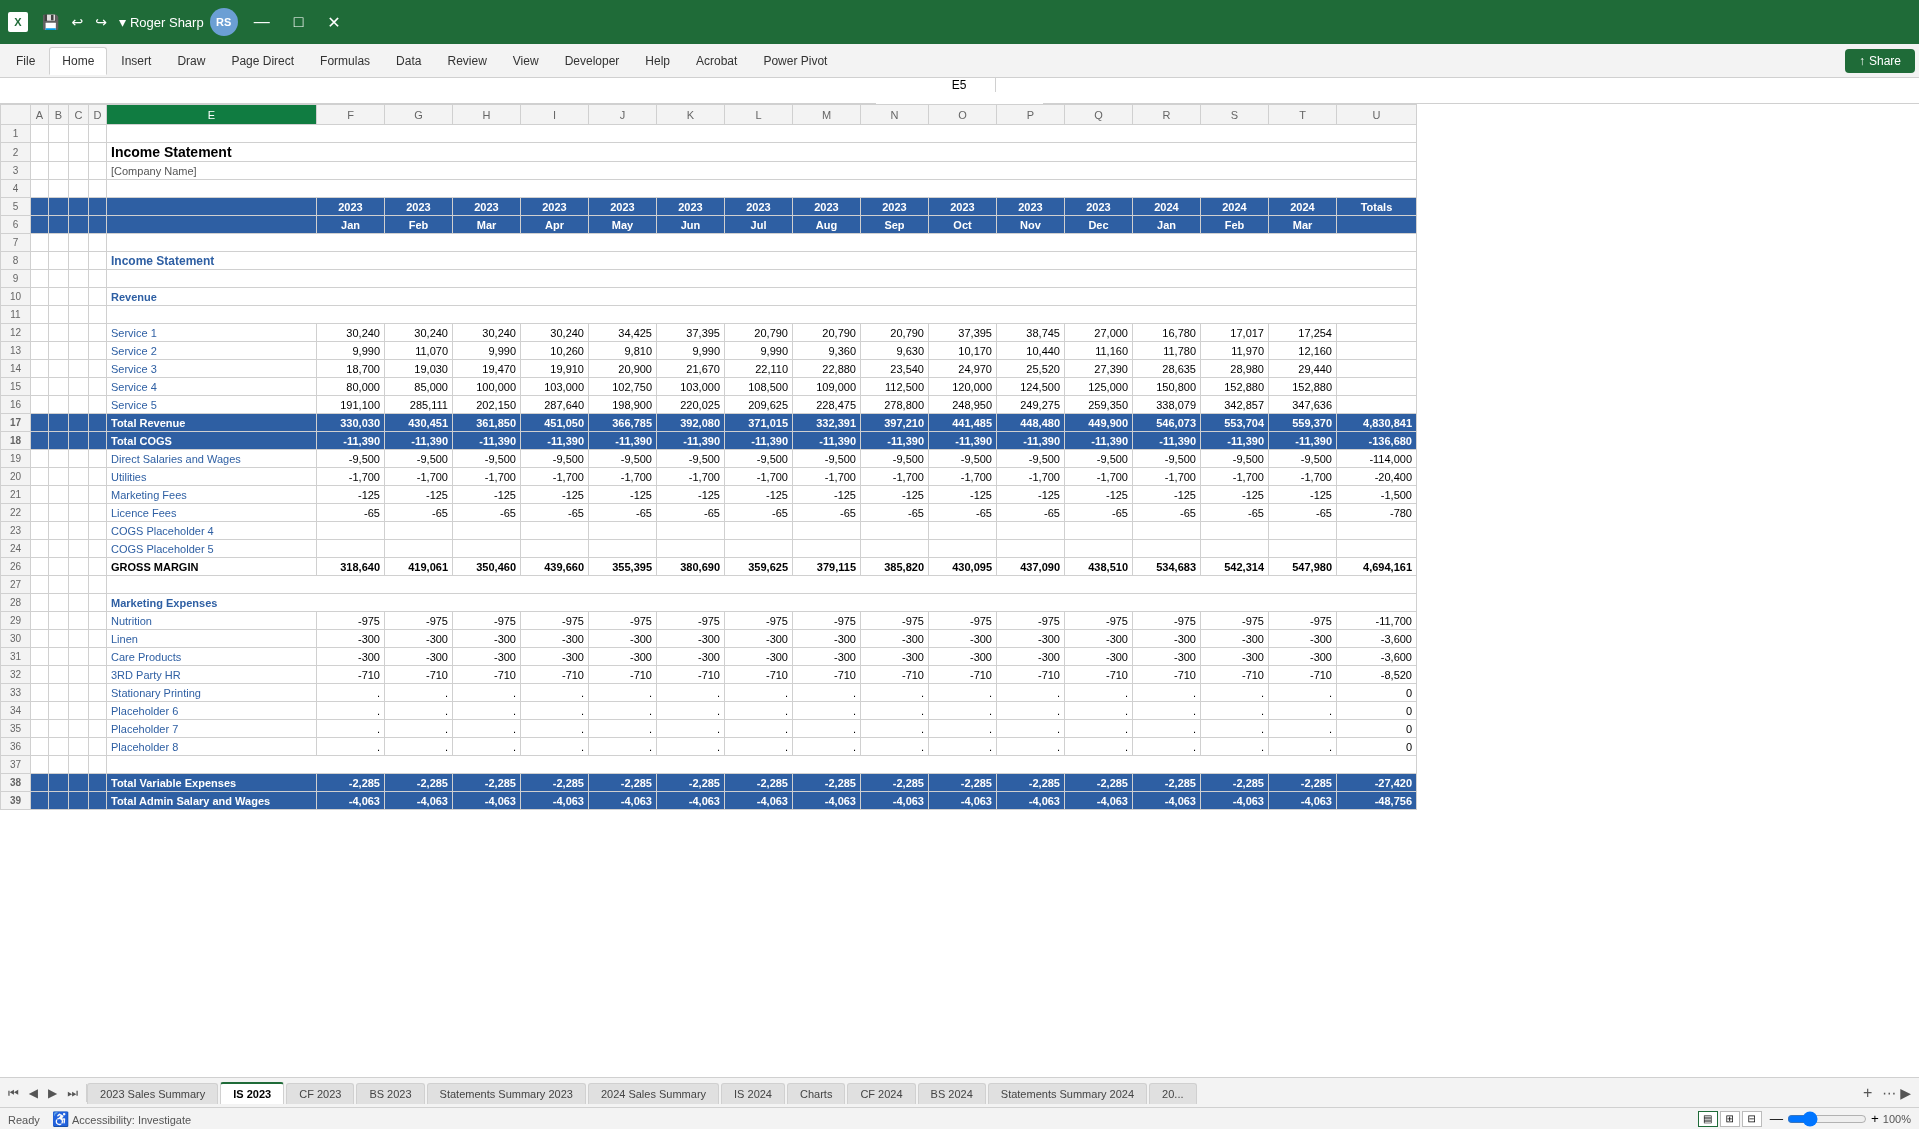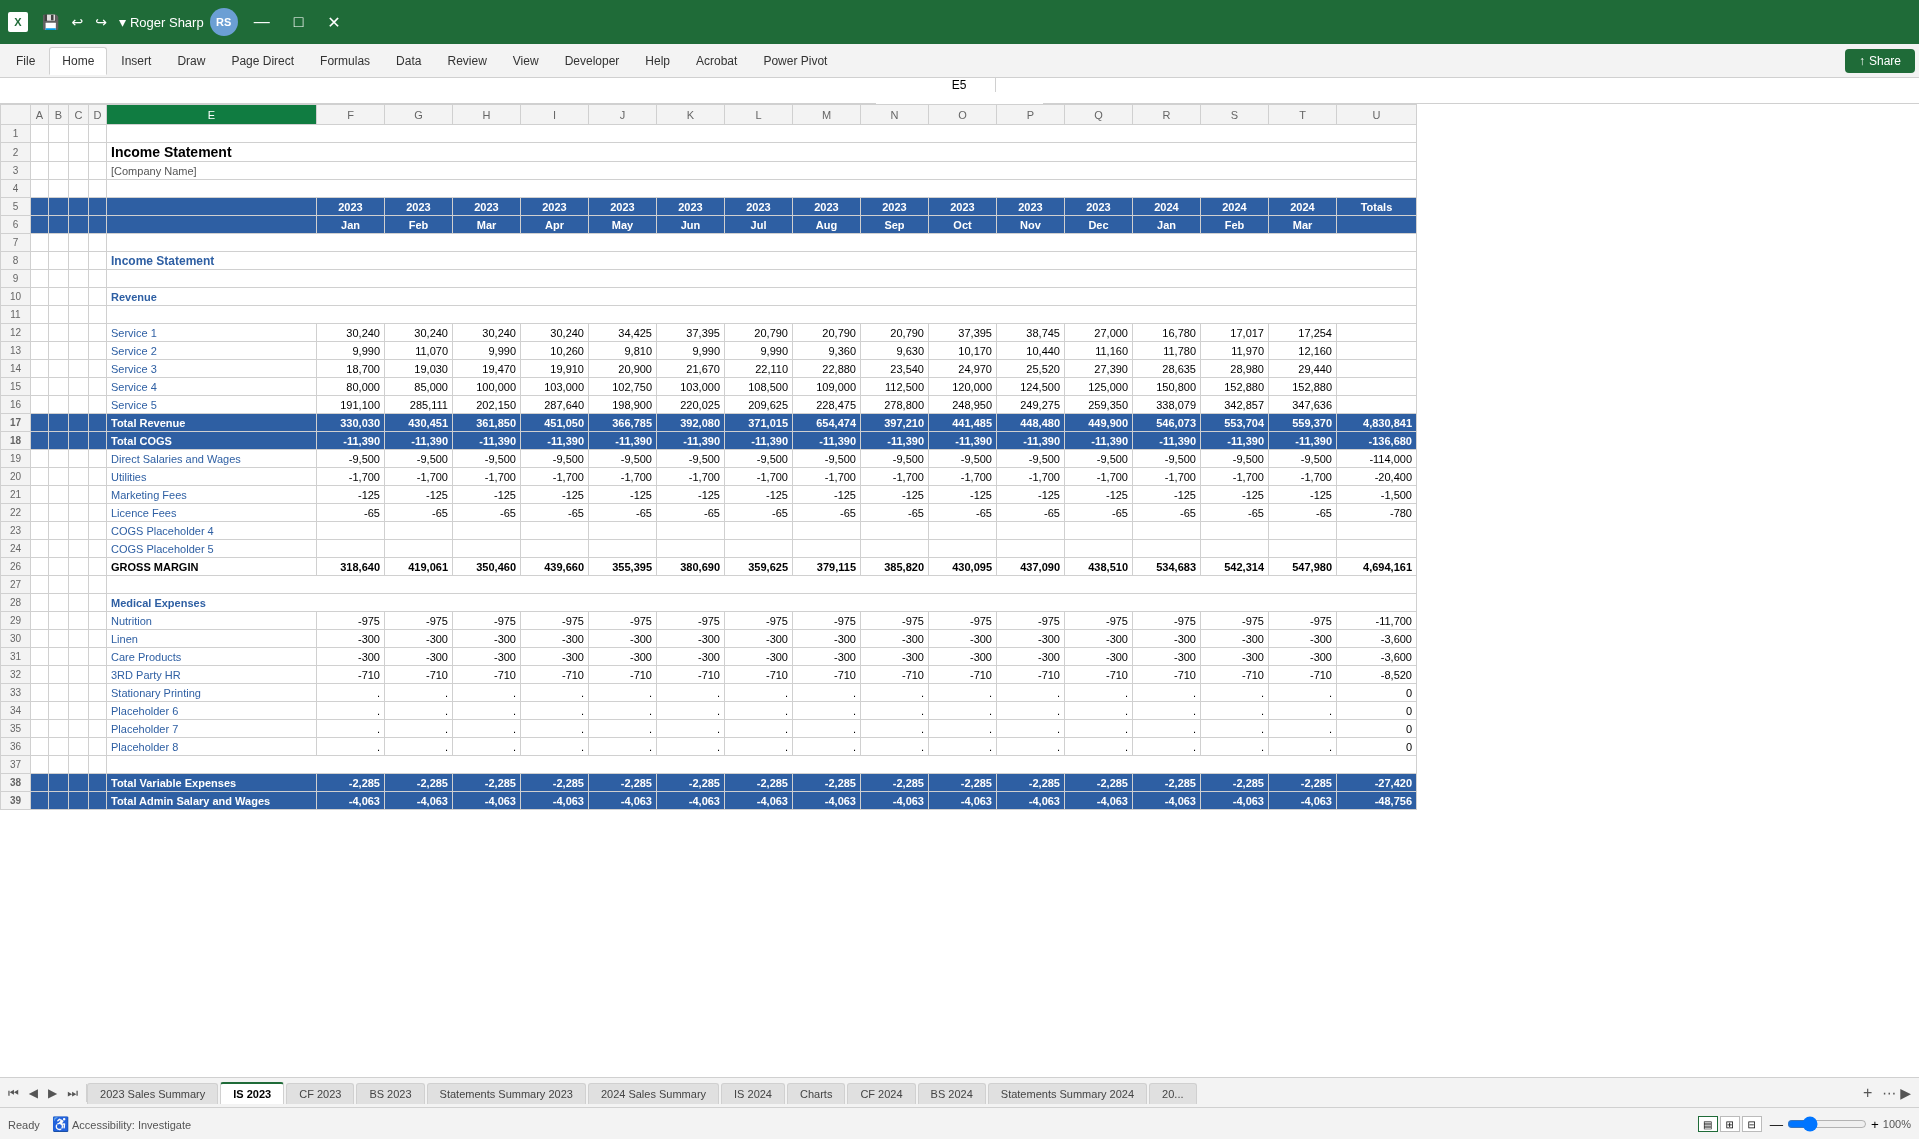--- a/index.html
+++ b/index.html
@@ -131,21 +131,21 @@
     .gross-row { font-weight: bold; }
     .gross-row td { font-weight: bold; }
 
     
     .status-bar {
       height: 22px;
       background: #f3f3f3;
       border-top: 1px solid #d0d0d0;
       display: flex;
       align-items: center;
-      padding: 16px 8px;
+      padding: 10px 8px;
       font-size: 11px;
       color: #555;
       justify-content: space-between;
     }
     .status-right { display: flex; align-items: center; gap: 8px; }
     .view-btns { display: flex; gap: 2px; }
     .view-btn { width: 20px; height: 16px; border: 1px solid #bbb; background: white; cursor: pointer; display: flex; align-items: center; justify-content: center; font-size: 10px; }
     .view-btn.active { border-color: #1f6b38; }
     .zoom-control { display: flex; align-items: center; gap: 4px; font-size: 11px; }
     .zoom-slider { width: 80px; }
@@ -556,21 +556,21 @@
               <td></td>
               <td></td>
             <td>Total Revenue</td>
             <td class="num">330,030</td>
             <td class="num">430,451</td>
             <td class="num">361,850</td>
             <td class="num">451,050</td>
             <td class="num">366,785</td>
             <td class="num">392,080</td>
             <td class="num">371,015</td>
-            <td class="num">654,474</td>
+            <td class="num">332,391</td>
             <td class="num">397,210</td>
             <td class="num">441,485</td>
             <td class="num">448,480</td>
             <td class="num">449,900</td>
             <td class="num">546,073</td>
             <td class="num">553,704</td>
             <td class="num">559,370</td>
             <td class="num">4,830,841</td>
           </tr>
 
@@ -783,21 +783,21 @@
               <td></td>
             <td colspan="17"></td>
           </tr>
 
           <tr>
             <td class="rh">28</td>
             <td></td>
               <td></td>
               <td></td>
               <td></td>
-            <td class="var-exp-lbl" colspan="17">Medical Expenses</td>
+            <td class="var-exp-lbl" colspan="17">Marketing Expenses</td>
           </tr>
 
           <tr>
             <td class="rh">29</td>
             <td></td>
               <td></td>
               <td></td>
               <td></td>
             <td class="sub-lbl">Nutrition</td>
             <td class="num">-975</td>

